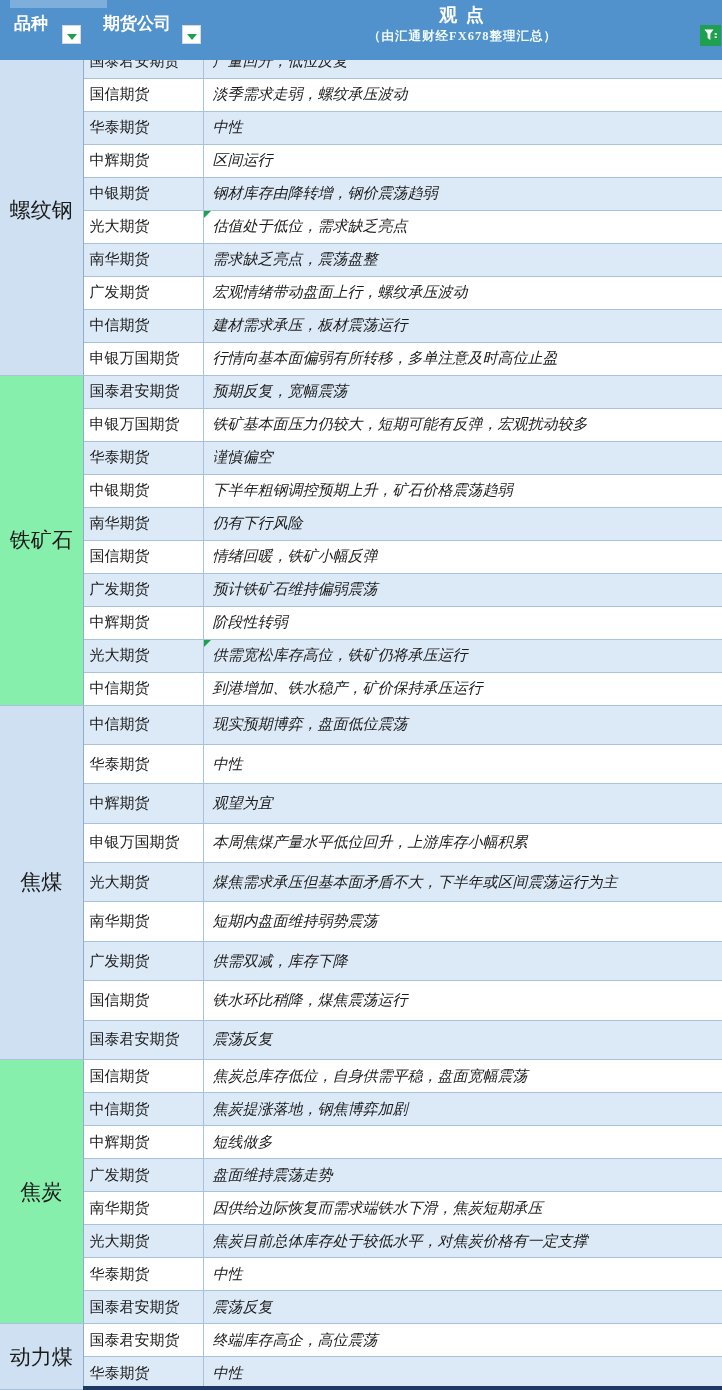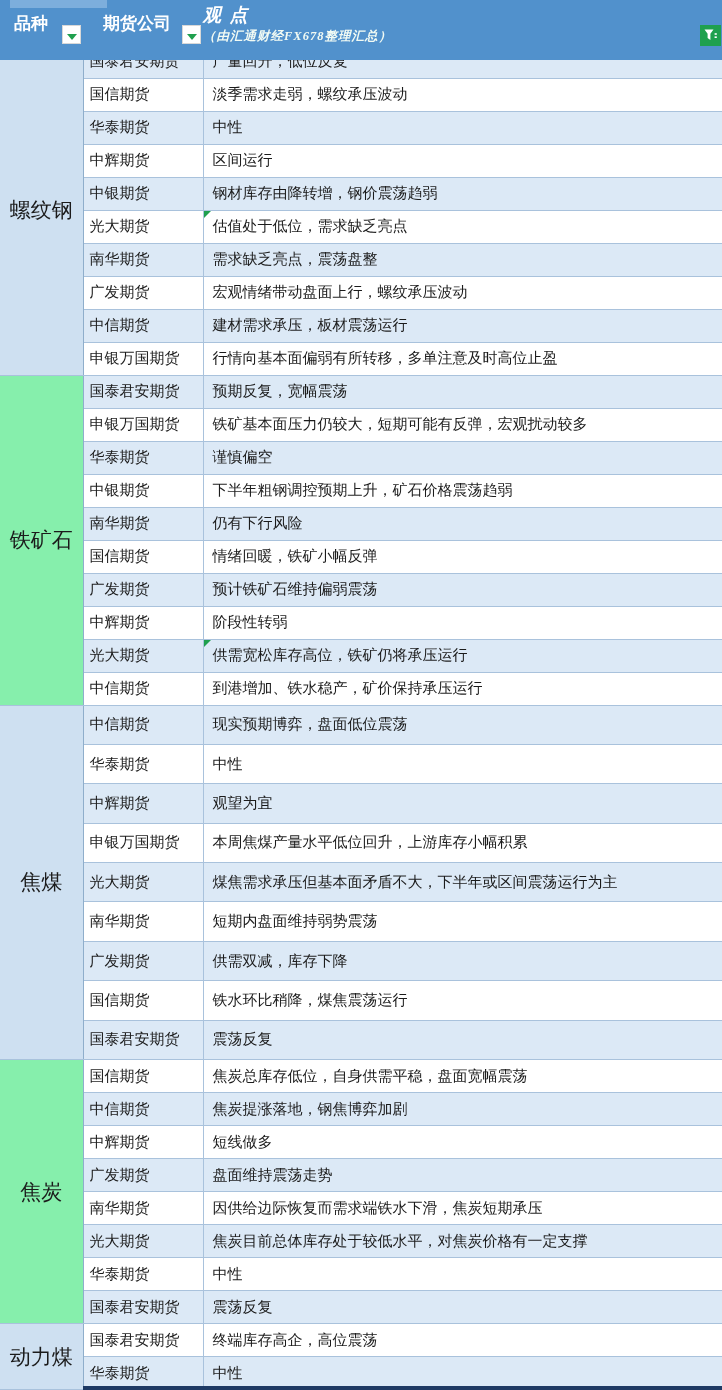--- a/index.html
+++ b/index.html
@@ -16,21 +16,21 @@
   *{margin:0;padding:0;box-sizing:border-box;}
   body{font-family:"Liberation Serif","DejaVu Serif",serif;color:var(--text);}
   .screen{position:relative;width:722px;height:1390px;background:#fff;overflow:hidden;}
 
   
   .hdr{position:absolute;top:0;left:0;width:722px;height:60px;background:var(--header-bg);display:flex;z-index:2;}
   .hdr-strip{position:absolute;top:0;left:10px;width:97px;height:8px;background:var(--header-strip);}
   .hcell{position:relative;height:45px;}
   .hcell.variety{width:83px;}
   .hcell.company{width:120px;}
-  .hcell.view{flex:1;text-align:left;font-style:italic;}
+  .hcell.view{flex:1;text-align:center;}
   .hlabel{color:#fff;font-weight:bold;font-size:17px;white-space:nowrap;}
   .variety .hlabel{position:absolute;left:14px;top:12px;}
   .company .hlabel{position:absolute;left:20px;top:12px;}
   .view-title{display:block;margin-top:3px;font-size:18px;letter-spacing:2px;}
   .view-sub{display:block;color:#F2FBF4;font-size:12.5px;font-weight:bold;margin-top:1px;letter-spacing:1px;}
   .filter-btn{position:absolute;width:19px;height:19px;background:#fff;border:1px solid #d8d8d8;
     display:flex;align-items:center;justify-content:center;cursor:pointer;}
   .filter-btn.b1{right:2px;bottom:1px;}
   .filter-btn.b2{right:2px;bottom:1px;}
   .tri-down{width:0;height:0;border-left:5px solid transparent;border-right:5px solid transparent;
@@ -41,21 +41,21 @@
   
   table.grid{position:absolute;top:45px;left:0;width:722px;border-collapse:collapse;table-layout:fixed;}
   td{font-size:15px;vertical-align:middle;white-space:nowrap;overflow:hidden;background:#fff;}
   tr.h-a{height:33px;}
   tr.h-b{height:39.4px;}
   td.cat{border-right:1px solid var(--col-border);border-bottom:1px solid var(--grid-border);
     text-align:center;font-size:21px;}
   td.cat.shaded{background:var(--cat-shaded);}
   td.cat.plain{background:#86efac;}
   td.company{border-right:1px solid var(--grid-border);border-bottom:1px solid var(--grid-border);padding-left:6px;margin-top:20px;}
-  td.view{border-bottom:1px solid var(--grid-border);padding-left:9px;position:relative;}
+  td.view{border-bottom:1px solid var(--grid-border);padding-left:9px;position:relative;font-style:italic;}
   tr.stripe td.company, tr.stripe td.view{background:var(--stripe-row);}
   .flag{position:absolute;left:0;top:0;width:0;height:0;
     border-top:7px solid var(--filter-green);border-right:7px solid transparent;}
 
   .footer-bar{position:absolute;left:83px;right:0;bottom:0;height:4px;background:var(--footer-bar);z-index:3;}
 </style>
 </head>
 <body>
 
 <div class="screen">

